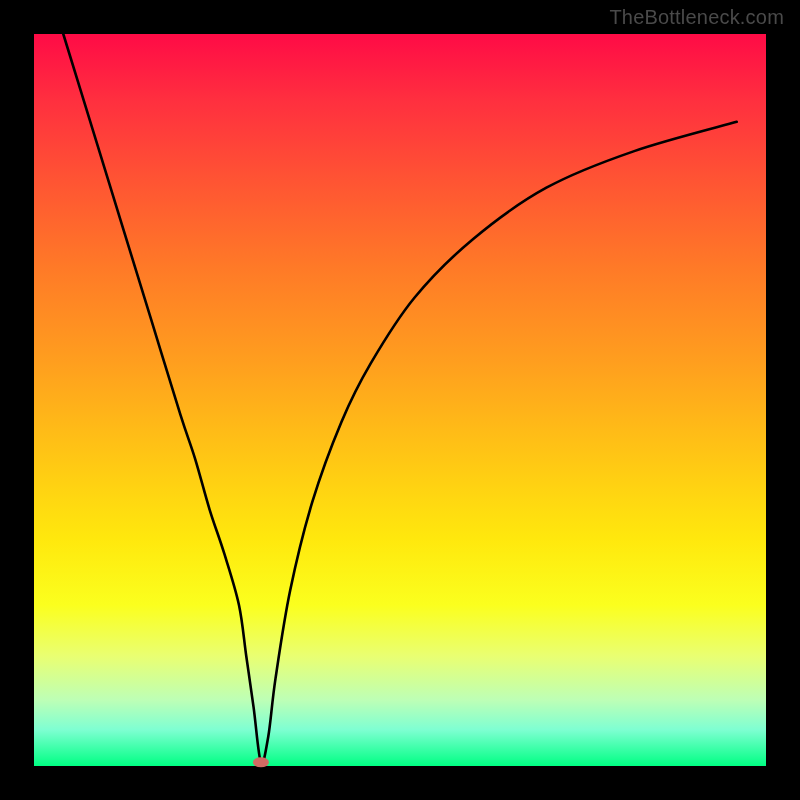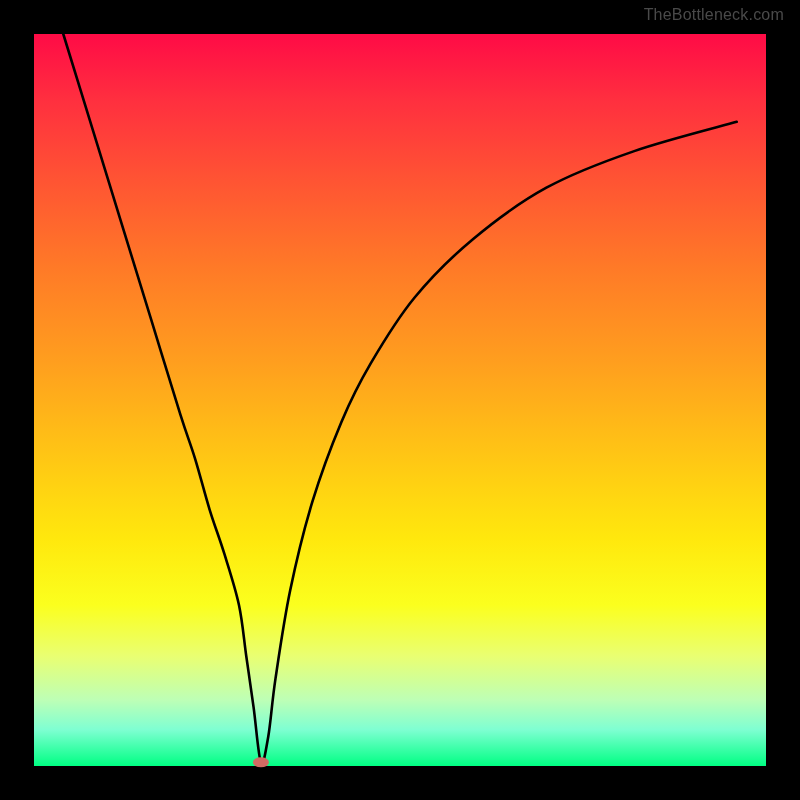--- a/index.html
+++ b/index.html
@@ -38,21 +38,21 @@
       #bdffb6 91%,
       #7fffd2 95%,
       #00ff83 100%
     );
   }
   .watermark {
     position: absolute;
     top: 6px;
     right: 16px;
     color: #4a4a4a;
-    font-size: 16px;
+    font-size: 20px;
     font-weight: 500;
     letter-spacing: 0.2px;
     user-select: none;
     margin-left: 31px;
   }
   svg.curve {
     position: absolute;
     inset: 0;
     width: 732px;
     height: 732px;

